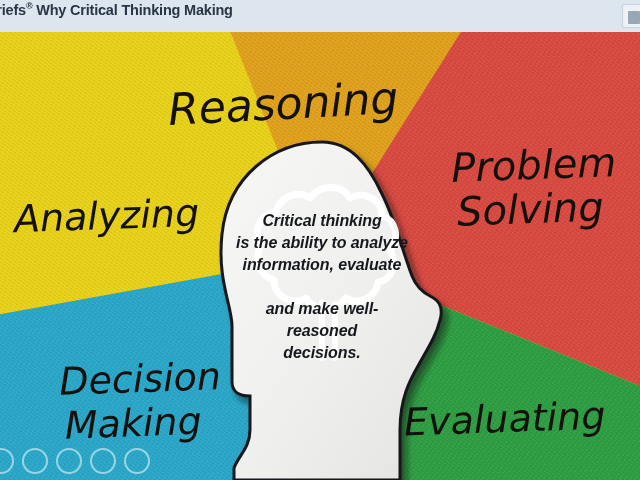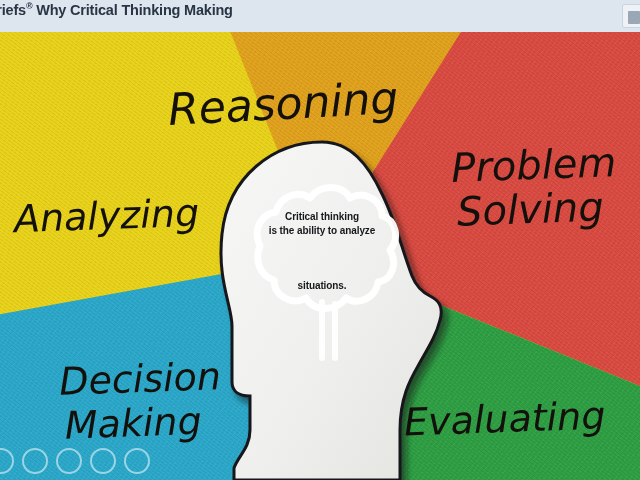--- a/index.html
+++ b/index.html
@@ -179,22 +179,23 @@
   }
   #head-figure svg { display: block; }
 
   #head-quote {
     position: absolute;
     left: 236px;
     top: 178px;
     width: 172px;
     text-align: center;
     font-family: "Liberation Sans", sans-serif;
+    font-style: italic;
     font-weight: bold;
-    font-size: 10px;
+    font-size: 16px;
     line-height: 1.38;
     color: #15181c;
     letter-spacing: -0.1px;
   }
 
   
   #pager-dots {
     position: absolute;
     left: -12px;
     bottom: 6px;
@@ -293,24 +294,24 @@
                  C 56 146, 50 130, 56 116 Z"></path>
 
         <path fill="none" stroke="#ffffff" stroke-width="6" stroke-linecap="round" opacity="0.9" d="M 118 172 L 118 228"></path>
         <path fill="none" stroke="#ffffff" stroke-width="6" stroke-linecap="round" opacity="0.9" d="M 131 174 L 131 228"></path>
       </svg>
     </div>
 
     <div id="head-quote">
       <span>Critical thinking</span><br>
       <span>is the ability to analyze</span><br>
+      <span>information, evaluate</span><br>
       <br>
-      <br>
-      <br>
-      <span>situations.</span>
+      <span>and make well-reasoned</span><br>
+      <span>decisions.</span>
     </div>
 
     <div id="pager-dots">
       <div class="pager-dot"></div>
       <div class="pager-dot"></div>
       <div class="pager-dot"></div>
       <div class="pager-dot"></div>
       <div class="pager-dot"></div>
     </div>
 

